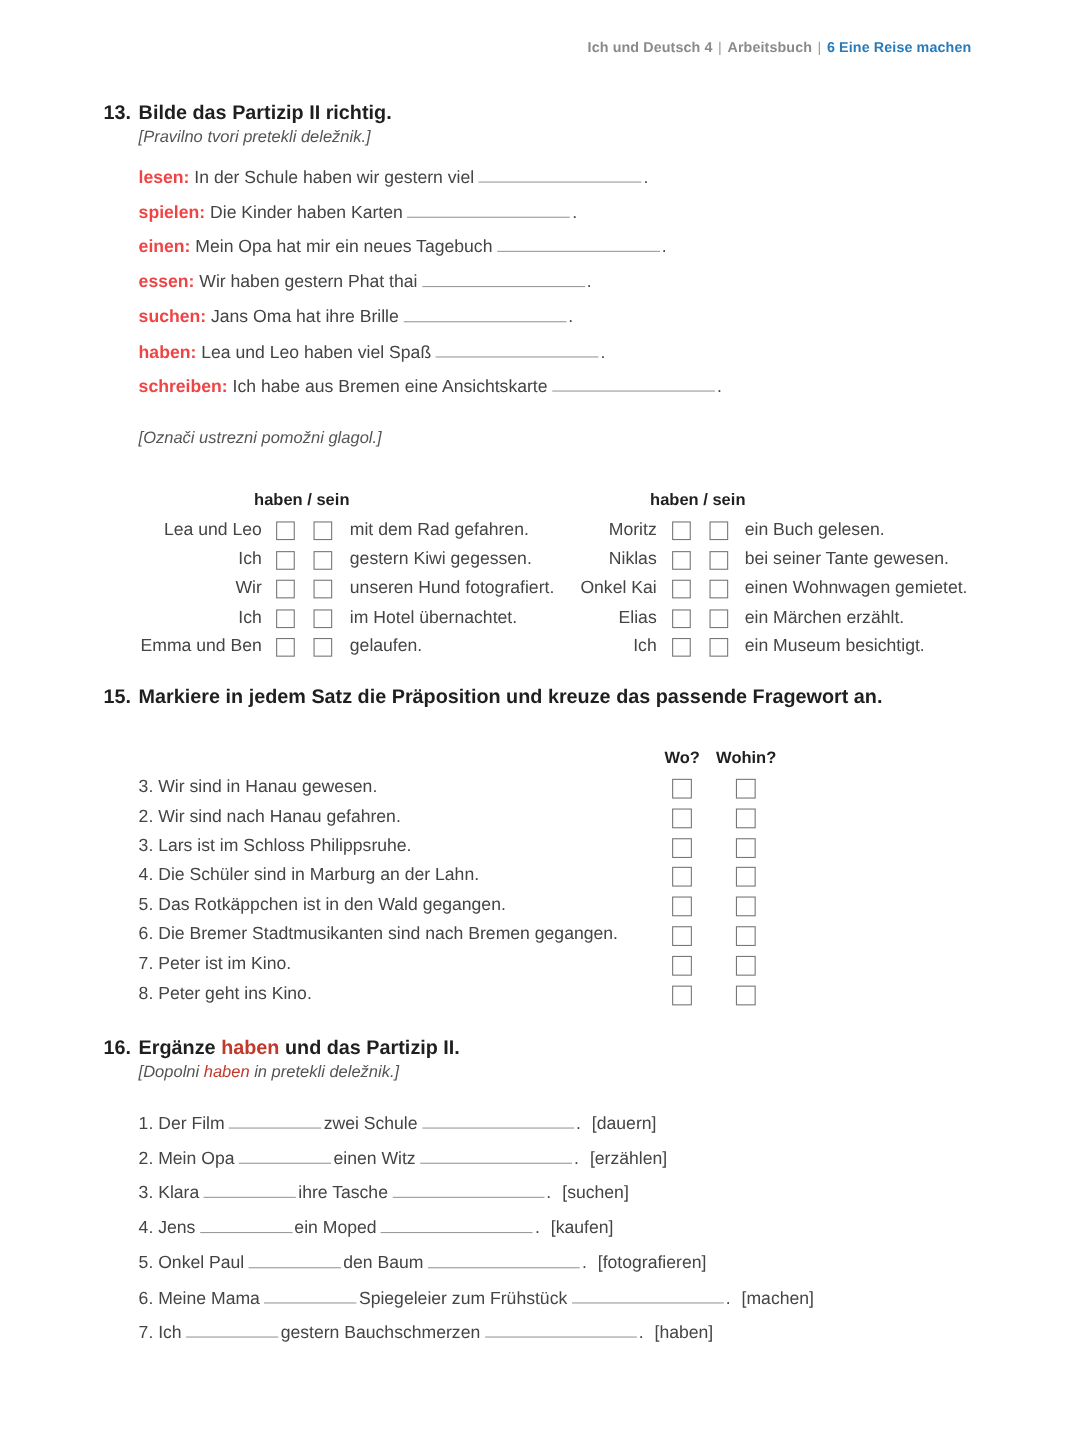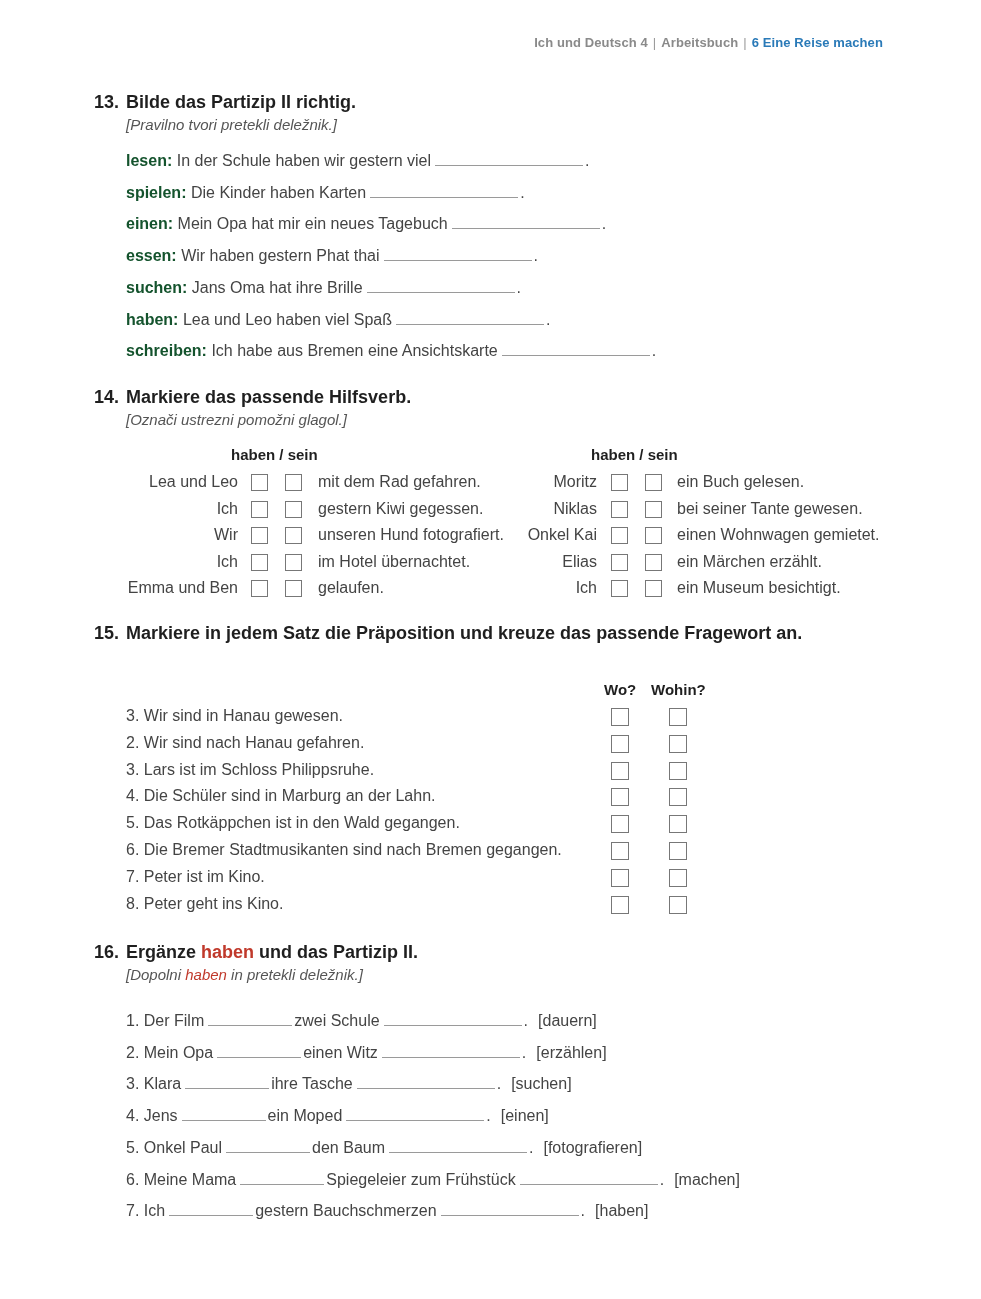--- a/index.html
+++ b/index.html
@@ -12,21 +12,21 @@
     font-size: 13px; font-weight: bold; color: #8a8a8a; letter-spacing: 0.1px;
   }
   .header .sep { color: #9a9a9a; font-weight: normal; margin: 0 5px; }
   .header .chapter { color: #2a7ab8; }
   .task { position: absolute; left: 94px; }
   .task-title { font-size: 18px; font-weight: bold; color: #1f1f1f; }
   .task-num { display: inline-block; width: 32px; }
   .task-sub { font-size: 15px; color: #555; margin-left: 32px; margin-top: 3px; font-style: italic; }
   .hl { color: #c0392b; }
   .line { position: absolute; left: 126px; font-size: 16px; color: #444; white-space: nowrap; }
-  .line b { color: #14532d; }
+  .line b { color: #ef4444; }
   .blank { display: inline-block; border-bottom: 1px solid #9a9a9a; height: 14px; vertical-align: baseline; margin: 0 2px 0 4px; }
   .box { position: absolute; width: 17px; height: 17px; border: 1px solid #777; background: #fff; box-sizing: border-box; }
   .lbl { position: absolute; font-size: 16px; color: #444; white-space: nowrap; }
   .rt { text-align: left; }
   .colhead { position: absolute; font-size: 15px; font-weight: bold; color: #1f1f1f; }
   .pagenum { position: absolute; top: 1258px; left: 0; width: 953px; text-align: right; font-size: 17px; color: #a21caf; margin-top: 48px; }
 </style>
 </head>
 <body>
 
@@ -42,21 +42,20 @@
     <div class="line" style="top:151px;"><b>lesen:</b> <span>In der Schule haben wir gestern viel</span><span class="blank" style="width:148px;"></span><span>.</span></div>
     <div class="line" style="top:182.7px;"><b>spielen:</b> <span>Die Kinder haben Karten</span><span class="blank" style="width:148px;"></span><span>.</span></div>
     <div class="line" style="top:214.4px;"><b>einen:</b> <span>Mein Opa hat mir ein neues Tagebuch</span><span class="blank" style="width:148px;"></span><span>.</span></div>
     <div class="line" style="top:246.1px;"><b>essen:</b> <span>Wir haben gestern Phat thai</span><span class="blank" style="width:148px;"></span><span>.</span></div>
     <div class="line" style="top:277.8px;"><b>suchen:</b> <span>Jans Oma hat ihre Brille</span><span class="blank" style="width:148px;"></span><span>.</span></div>
     <div class="line" style="top:309.5px;"><b>haben:</b> <span>Lea und Leo haben viel Spaß</span><span class="blank" style="width:148px;"></span><span>.</span></div>
     <div class="line" style="top:341.2px;"><b>schreiben:</b> <span>Ich habe aus Bremen eine Ansichtskarte</span><span class="blank" style="width:148px;"></span><span>.</span></div>
   </div>
 
 <div class="task" style="top:387px;">
-  <div class="task-title"><span class="task-num">14.</span><span>Markiere das passende Hilfsverb.</span></div>
   <div class="task-sub">[Označi ustrezni pomožni glagol.]</div>
 </div>
 <div class="colhead" style="top:446px; left:231px;">haben / sein</div>
 <div class="colhead" style="top:446px; left:591px;">haben / sein</div>
 <div id="t14">
     <div class="lbl rt" style="top:473px; right:743px;">Lea und Leo</div>
     <div class="box" style="top:474px; left:251px;"></div>
     <div class="box" style="top:474px; left:285px;"></div>
     <div class="lbl" style="top:473px; left:318px;">mit dem Rad gefahren.</div>
     <div class="lbl rt" style="top:499.6px; right:743px;">Ich</div>
@@ -130,19 +129,19 @@
   </div>
 
 <div class="task" style="top:942px;">
   <div class="task-title"><span class="task-num">16.</span><span>Ergänze </span><span class="hl">haben</span><span> und das Partizip II.</span></div>
   <div class="task-sub"><span>[Dopolni </span><span class="hl">haben</span><span> in pretekli deležnik.]</span></div>
 </div>
 <div id="t16">
     <div class="line" style="top:1011px;"><span>1. Der Film</span><span class="blank" style="width:84px;"></span><span>zwei Schule</span><span class="blank" style="width:138px;"></span><span>.</span><span style="margin-left:10px;">[dauern]</span></div>
     <div class="line" style="top:1042.7px;"><span>2. Mein Opa</span><span class="blank" style="width:84px;"></span><span>einen Witz</span><span class="blank" style="width:138px;"></span><span>.</span><span style="margin-left:10px;margin-top:13px;">[erzählen]</span></div>
     <div class="line" style="top:1074.4px;"><span>3. Klara</span><span class="blank" style="width:84px;"></span><span>ihre Tasche</span><span class="blank" style="width:138px;"></span><span>.</span><span style="margin-left:10px;">[suchen]</span></div>
-    <div class="line" style="top:1106.1px;"><span>4. Jens</span><span class="blank" style="width:84px;"></span><span>ein Moped</span><span class="blank" style="width:138px;"></span><span>.</span><span style="margin-left:10px;">[einen]</span></div>
+    <div class="line" style="top:1106.1px;"><span>4. Jens</span><span class="blank" style="width:84px;"></span><span>ein Moped</span><span class="blank" style="width:138px;"></span><span>.</span><span style="margin-left:10px;">[kaufen]</span></div>
     <div class="line" style="top:1137.8px;"><span>5. Onkel Paul</span><span class="blank" style="width:84px;"></span><span>den Baum</span><span class="blank" style="width:138px;"></span><span>.</span><span style="margin-left:10px;">[fotografieren]</span></div>
     <div class="line" style="top:1169.5px;"><span>6. Meine Mama</span><span class="blank" style="width:84px;"></span><span>Spiegeleier zum Frühstück</span><span class="blank" style="width:138px;"></span><span>.</span><span style="margin-left:10px;">[machen]</span></div>
     <div class="line" style="top:1201.2px;"><span>7. Ich</span><span class="blank" style="width:84px;"></span><span>gestern Bauchschmerzen</span><span class="blank" style="width:138px;"></span><span>.</span><span style="margin-left:10px;">[haben]</span></div>
   </div>
 
 <div class="pagenum">120</div>
 
 </body></html>

